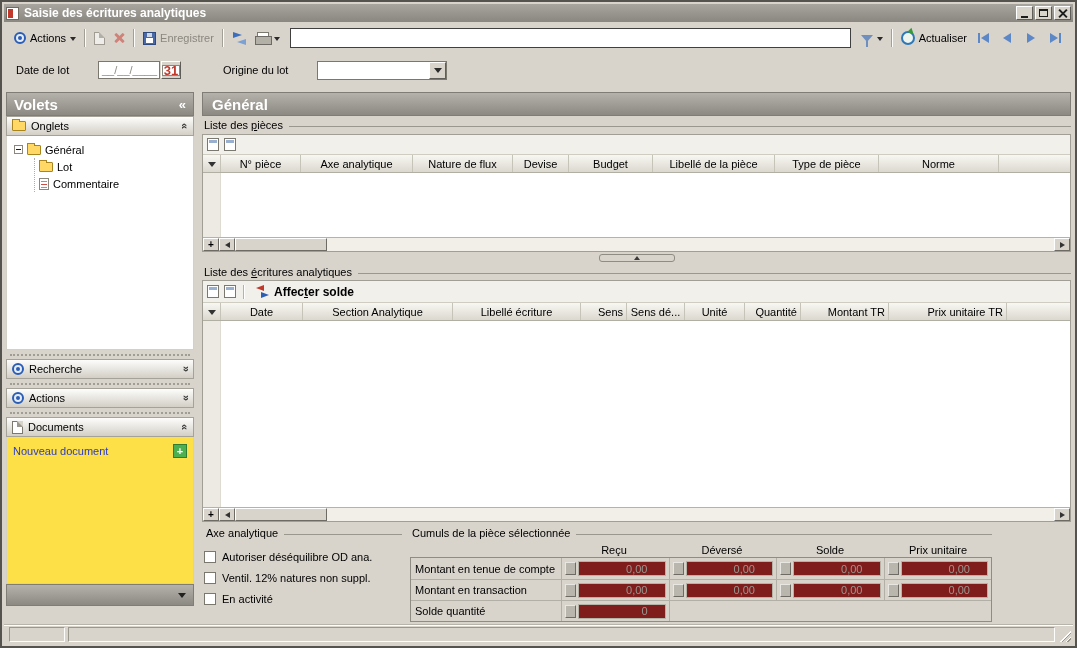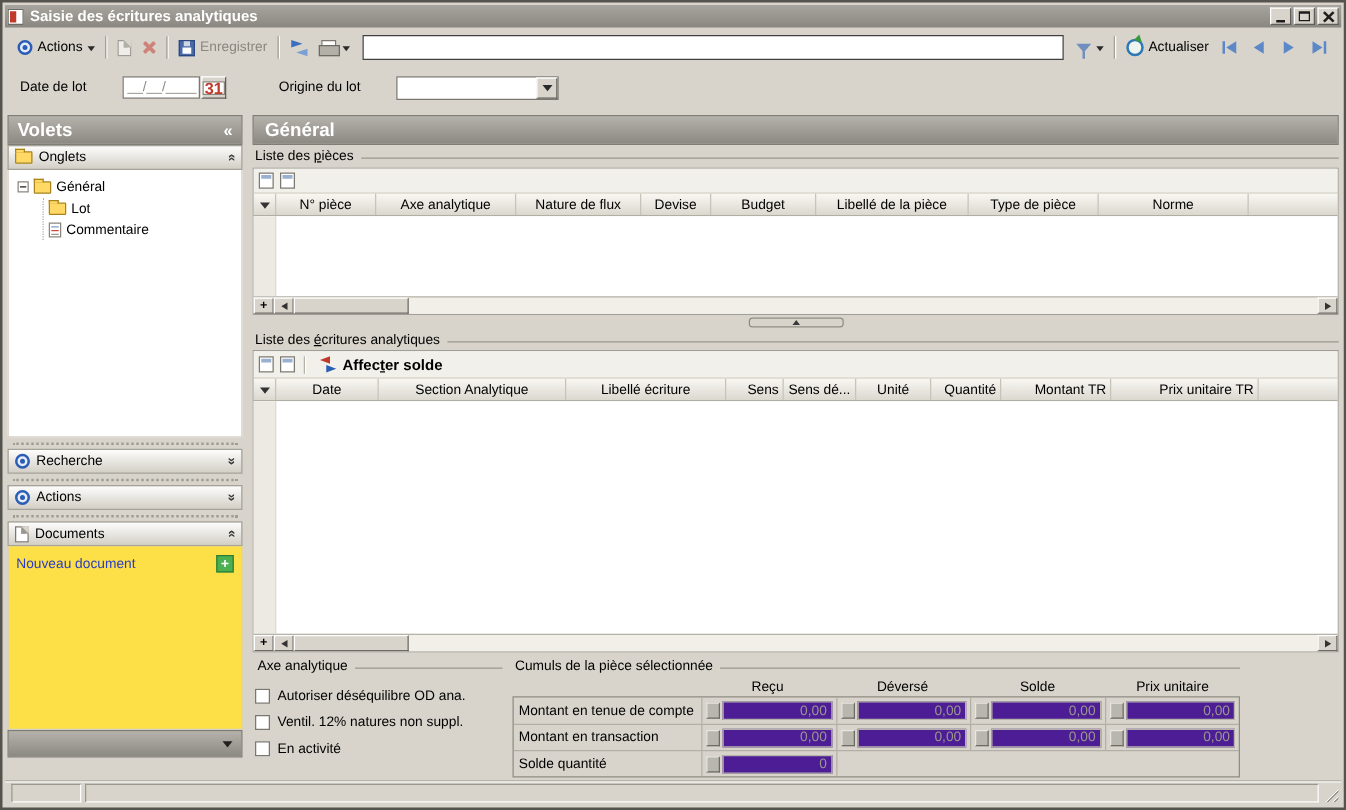--- a/index.html
+++ b/index.html
@@ -134,21 +134,21 @@
   .checkbox{width:12px;height:12px;background:#fff;border:1px solid #7a776f;flex:none;}
   .cumuls-group{width:582px;flex:none;display:flex;flex-direction:column;}
   .cum-headers{display:grid;grid-template-columns:150px repeat(4,1fr);height:15px;align-items:center;margin-top:1px;}
   .cum-headers div{text-align:center;}
   .cum-table{border:1px solid #8f8c84;}
   .cum-row{display:grid;grid-template-columns:150px repeat(4,1fr);height:21px;border-top:1px solid #b2afa6;}
   .cum-row.first{border-top:none;}
   .cum-lbl{display:flex;align-items:center;padding-left:4px;white-space:nowrap;overflow:hidden;}
   .cum-cell{display:flex;align-items:center;gap:2px;padding:2px 3px;border-left:1px solid #b2afa6;}
   .mini-btn{width:11px;height:13px;flex:none;background:#b9b6ae;border:1px solid;border-color:#e8e6e0 #6e6b64 #6e6b64 #e8e6e0;}
-  .val{flex:1;height:15px;background:#4c1d95;border:1px solid #b5b2a8;color:#9a978f;display:flex;align-items:center;justify-content:flex-end;padding-right:3px;}
+  .val{flex:1;height:15px;background:#7f1d1d;border:1px solid #b5b2a8;color:#9a978f;display:flex;align-items:center;justify-content:flex-end;padding-right:17px;}
   .cum-empty{grid-column:3/6;border-left:1px solid #b2afa6;}
 
   
   .statusbar{position:absolute;left:2px;right:2px;bottom:2px;height:20px;border-top:1px solid #b7b4ac;box-shadow:inset 0 1px 0 #fdfdfc;display:flex;align-items:center;gap:3px;padding:2px 2px 2px 5px;}
   .sb-panel{height:15px;border:1px solid;border-color:#9a978f #fdfdfc #fdfdfc #9a978f;}
   .sb-panel.small{width:56px;flex:none;}
   .sb-panel.wide{flex:1;}
   .grip{width:13px;height:13px;flex:none;align-self:flex-end;background:repeating-linear-gradient(-45deg,transparent 0 2px,#9a978f 2px 3px,#fdfdfc 3px 4px);clip-path:polygon(100% 0,100% 100%,0 100%);}
   u{text-decoration:underline;}
 </style>

